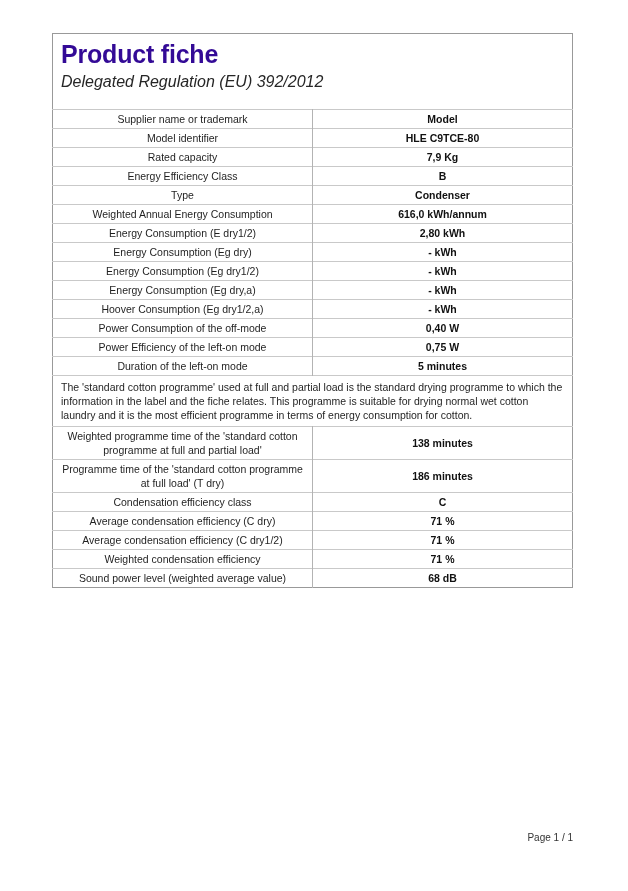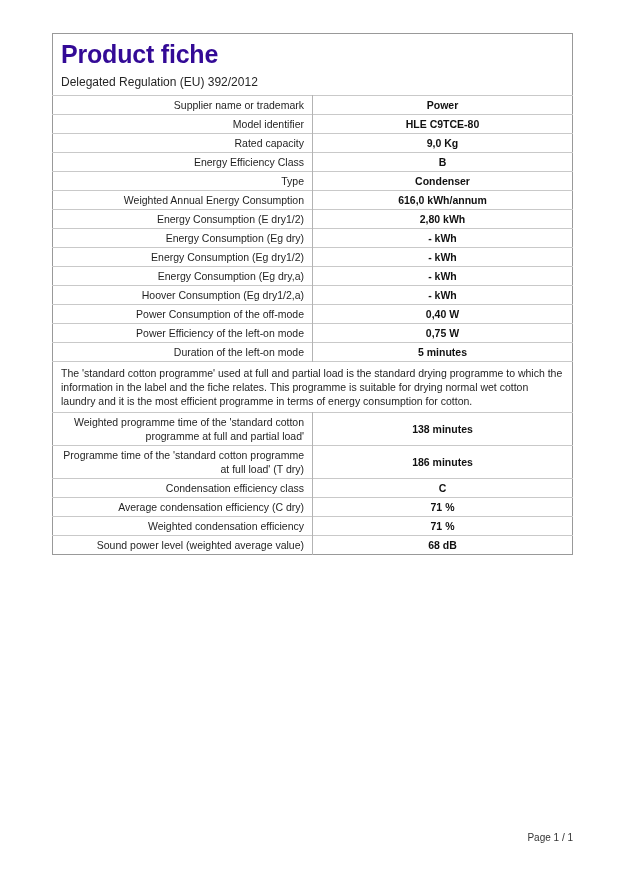--- a/index.html
+++ b/index.html
@@ -28,39 +28,40 @@
     border: 1px solid #999999;
     font-size: 10.5px;
     line-height: 14px;
     color: #1f1f1f;
   }
   table.fiche td { vertical-align: middle; }
   
   table.fiche tr + tr td { border-top: 1px solid #c9c9c9; }
   
   td.header-cell {
-    padding: 7px 8px 6px 8px;
+    padding: 7px 8px 20px 8px;
   }
   .fiche-title {
     font-size: 25px;
     font-weight: bold;
     line-height: 27px;
     color: #330a96;
     letter-spacing: -0.2px;
   }
   .fiche-subtitle {
     margin-top: 7px;
-    font-size: 12px;
+    font-size: 16px;
     color: #262626;
+    font-style: italic;
   }
   
   td.cell-label {
     padding: 2px 8px;
     border-right: 1px solid #b3b3b3;
-    text-align: right;
+    text-align: center;
     height: 18px;
   }
   td.cell-value {
     padding: 2px 6px;
     text-align: center;
     font-weight: bold;
     color: #111111;
   }
   td.cell-full {
     padding: 2px 8px;
@@ -91,29 +92,29 @@
     </colgroup>
     <tbody>
       <tr>
         <td class="header-cell" colspan="2">
           <div class="fiche-title" style="color: rgb(51, 10, 150);">Product fiche</div>
           <div class="fiche-subtitle">Delegated Regulation (EU) 392/2012</div>
         </td>
       </tr>
     <tr>
           <td class="cell-label">Supplier name or trademark</td>
-          <td class="cell-value">Power</td>
+          <td class="cell-value">Model</td>
         </tr>
         <tr>
           <td class="cell-label">Model identifier</td>
           <td class="cell-value">HLE C9TCE-80</td>
         </tr>
         <tr>
           <td class="cell-label">Rated capacity</td>
-          <td class="cell-value">9,0 Kg</td>
+          <td class="cell-value">7,9 Kg</td>
         </tr>
         <tr>
           <td class="cell-label">Energy Efficiency Class</td>
           <td class="cell-value">B</td>
         </tr>
         <tr>
           <td class="cell-label">Type</td>
           <td class="cell-value">Condenser</td>
         </tr>
         <tr>
@@ -165,20 +166,24 @@
         </tr>
         <tr>
           <td class="cell-label">Condensation efficiency class</td>
           <td class="cell-value">C</td>
         </tr>
         <tr>
           <td class="cell-label">Average condensation efficiency (C dry)</td>
           <td class="cell-value">71 %</td>
         </tr>
         <tr>
+          <td class="cell-label">Average condensation efficiency (C dry1/2)</td>
+          <td class="cell-value">71 %</td>
+        </tr>
+        <tr>
           <td class="cell-label">Weighted condensation efficiency</td>
           <td class="cell-value">71 %</td>
         </tr>
         <tr>
           <td class="cell-label">Sound power level (weighted average value)</td>
           <td class="cell-value">68 dB</td>
         </tr>
       </tbody>
   </table>
 

